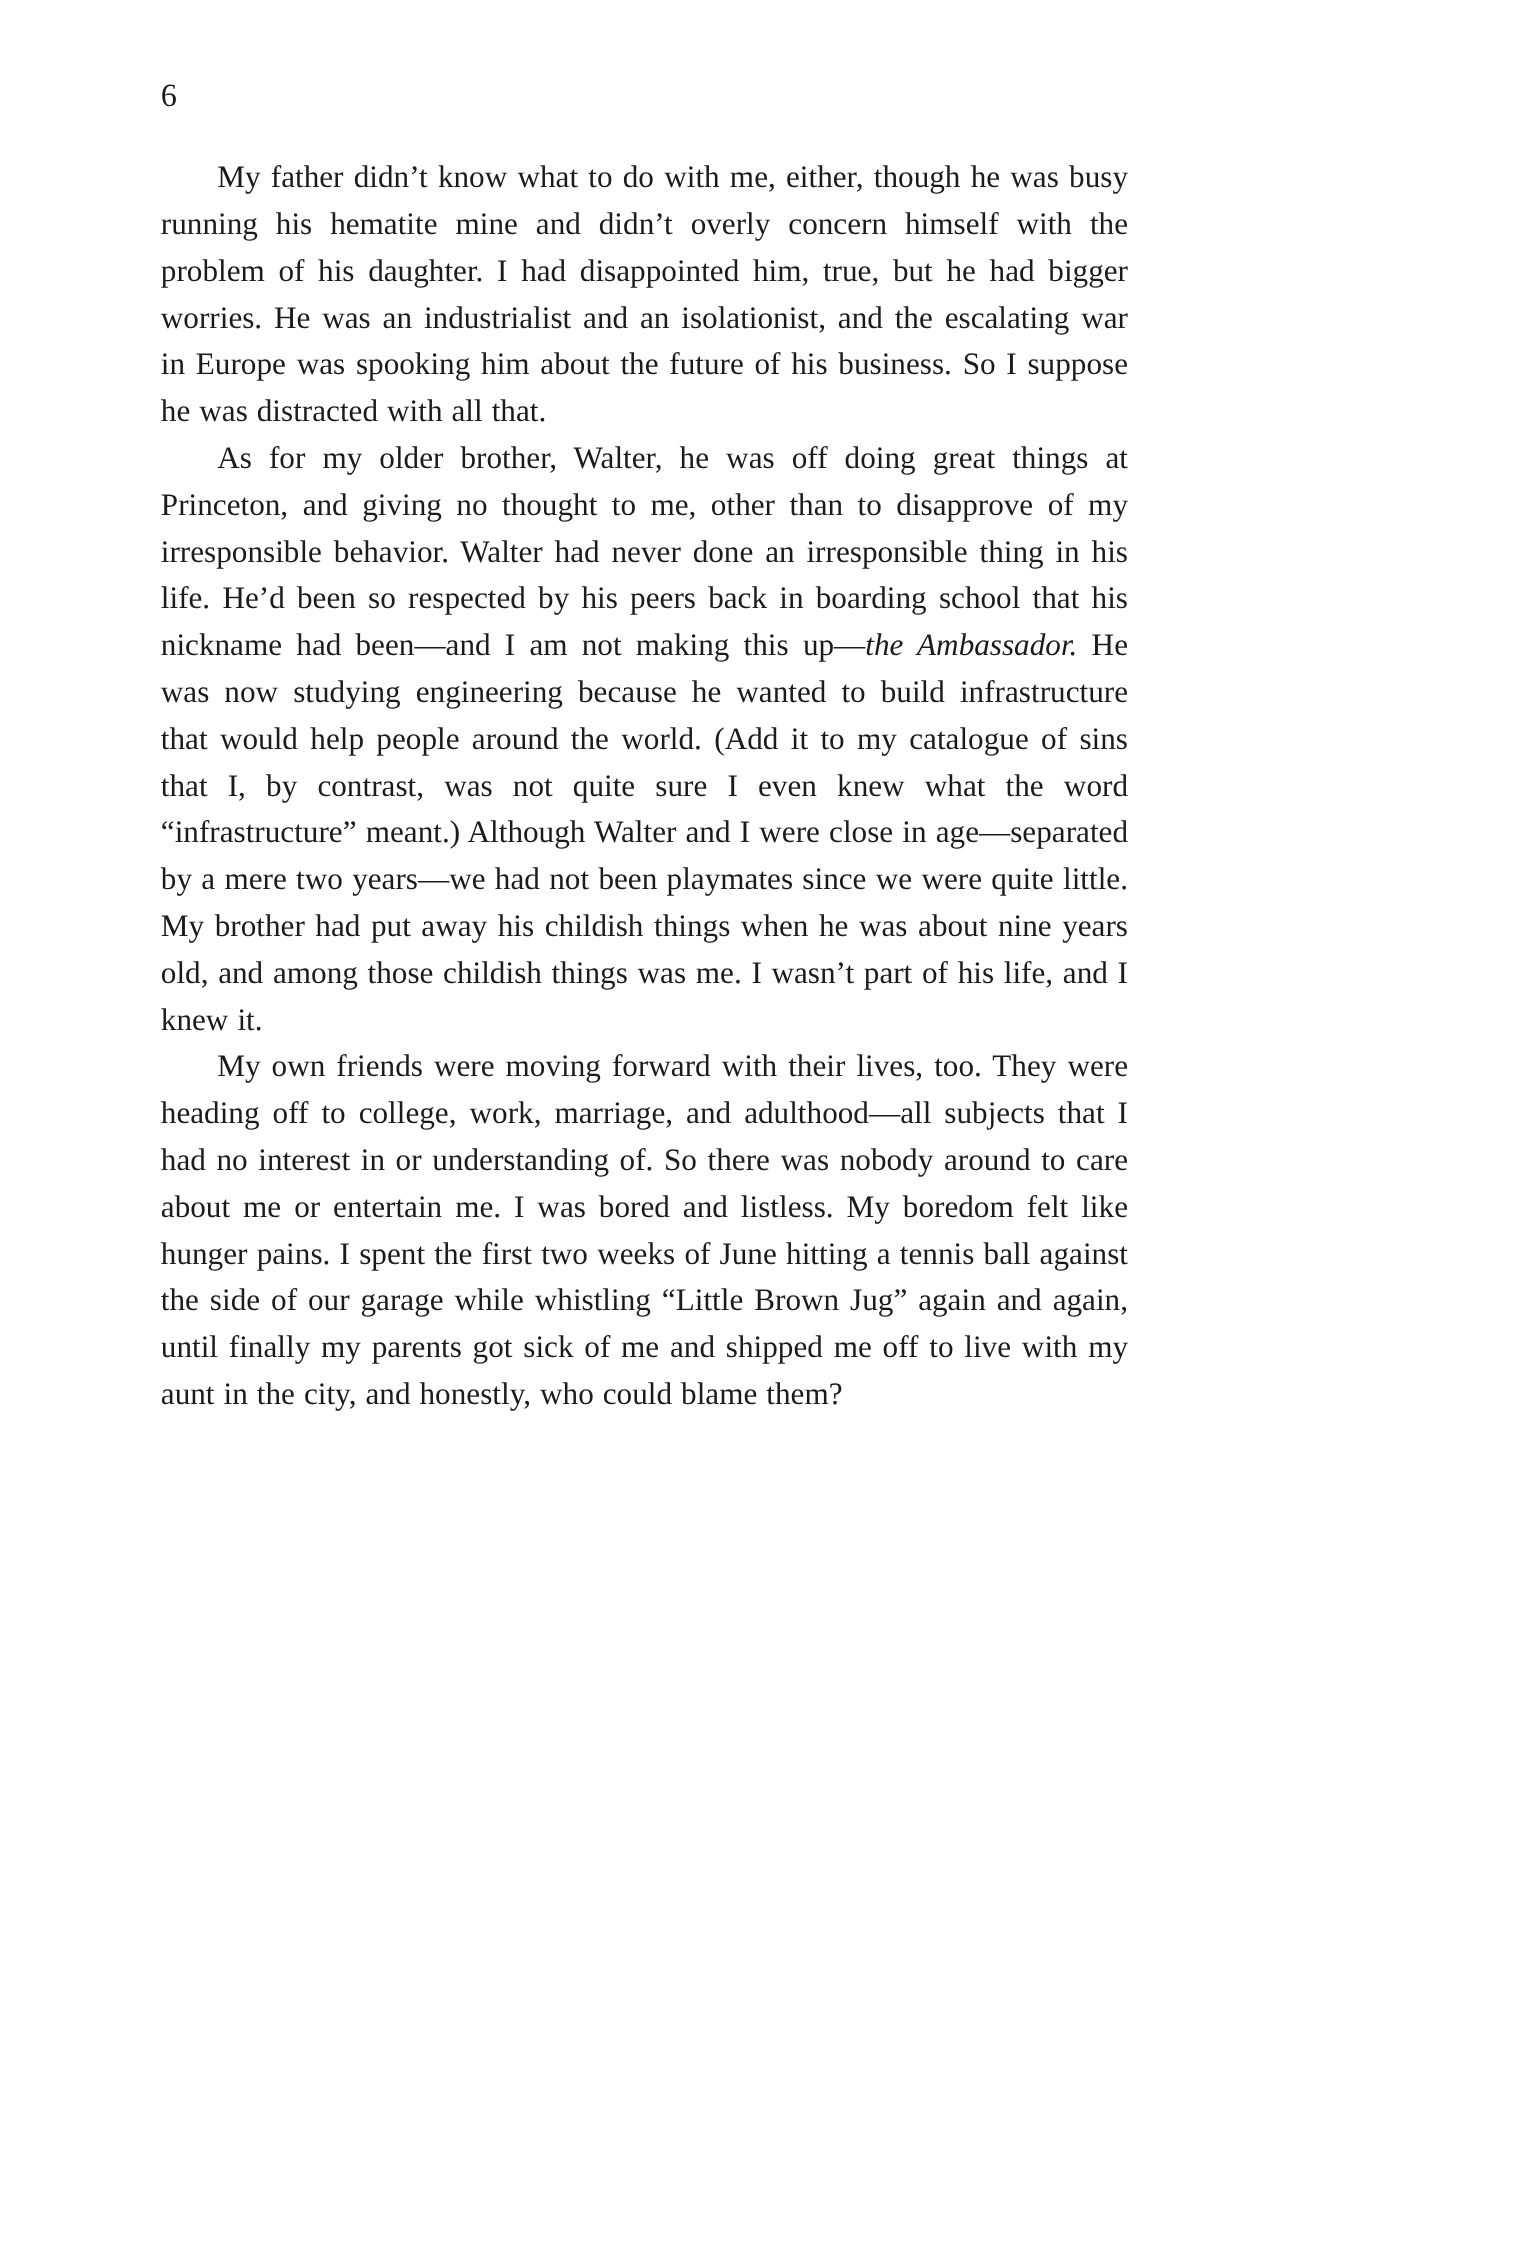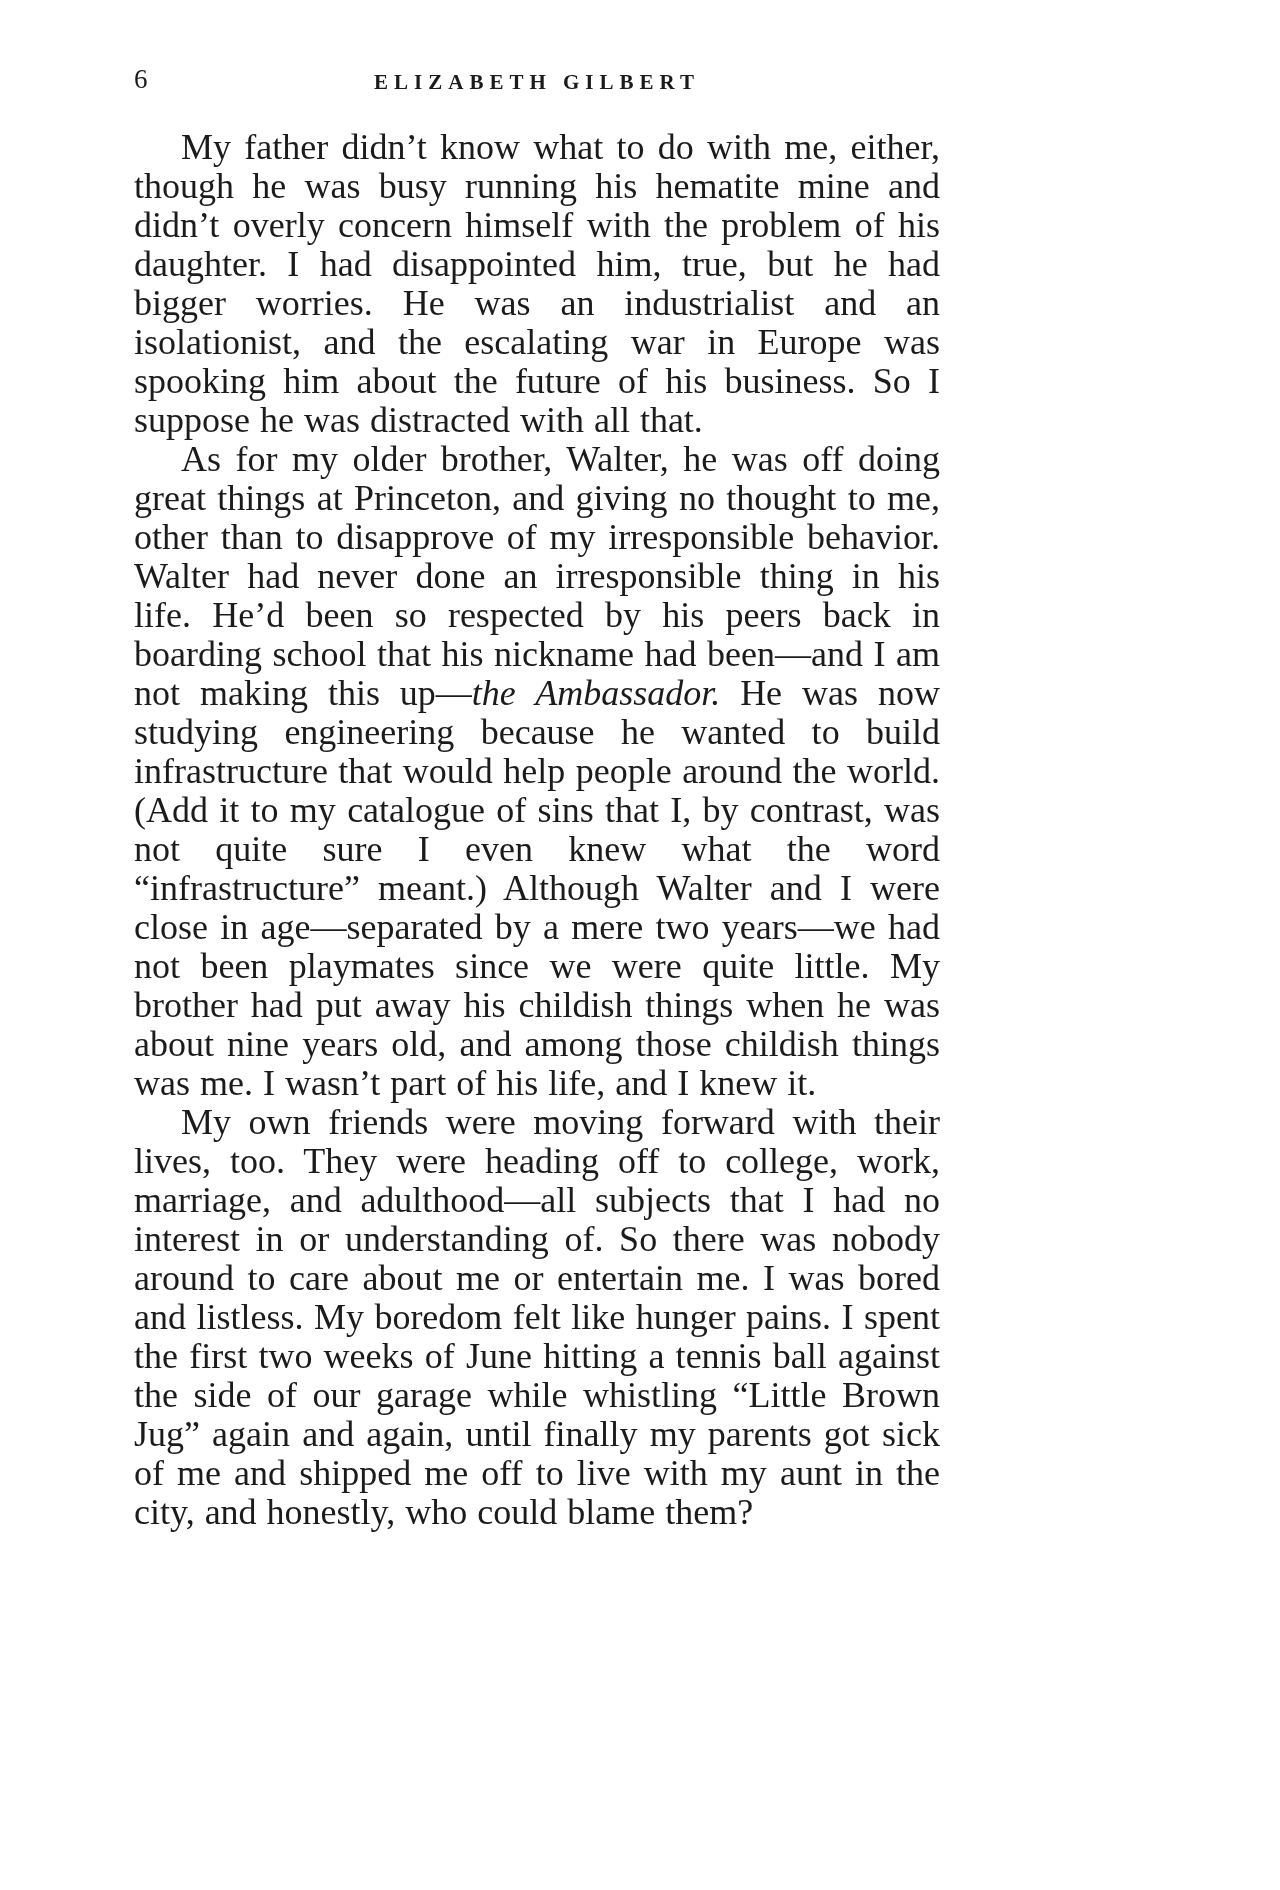--- a/index.html
+++ b/index.html
@@ -40,36 +40,35 @@
     font-weight: 600;
     padding-top: 8px;
     text-transform: uppercase;
   }
   .page-body {
     margin-top: 14px;
   }
   .para {
     margin: 0;
     text-indent: 47px;
-    font-size: 36px;
+    font-size: 26px;
     line-height: 39px;
     text-align: justify;
     word-spacing: 1px;
   }
   .para em {
   }
 </style>
 </head>
 <body>
 
 <div class="page">
   <div class="content">
     <div class="page-header">
       <div class="page-number">6</div>
-      <div class="running-head">ELIZABETH GILBERT</div>
     </div>
     <div class="page-body">
         <p class="para"><span>My father didn’t know what to do with me, either, though he was busy running his hematite mine and didn’t overly concern himself with the problem of his daughter. I had disappointed him, true, but he had bigger worries. He was an industrialist and an isolationist, and the escalating war in Europe was spooking him about the future of his business. So I suppose he was distracted with all that.</span></p>
         <p class="para"><span>As for my older brother, Walter, he was off doing great things at Princeton, and giving no thought to me, other than to disapprove of my irresponsible behavior. Walter had never done an irresponsible thing in his life. He’d been so respected by his peers back in boarding school that his nickname had been—and I am not making this up—</span><em>the Ambassador.</em><span> He was now studying engineering because he wanted to build infrastructure that would help people around the world. (Add it to my catalogue of sins that I, by contrast, was not quite sure I even knew what the word “infrastructure” meant.) Although Walter and I were close in age—separated by a mere two years—we had not been playmates since we were quite little. My brother had put away his childish things when he was about nine years old, and among those childish things was me. I wasn’t part of his life, and I knew it.</span></p>
         <p class="para"><span>My own friends were moving forward with their lives, too. They were heading off to college, work, marriage, and adulthood—all subjects that I had no interest in or under­standing of. So there was nobody around to care about me or entertain me. I was bored and listless. My boredom felt like hunger pains. I spent the first two weeks of June hitting a tennis ball against the side of our garage while whistling “Little Brown Jug” again and again, until finally my parents got sick of me and shipped me off to live with my aunt in the city, and honestly, who could blame them?</span></p>
       </div>
   </div>
 </div>
 
 </body></html>

